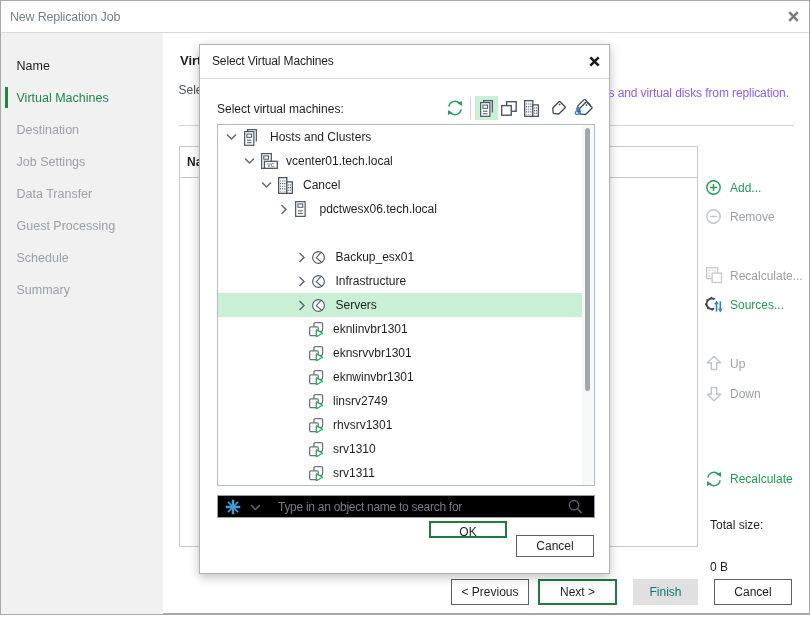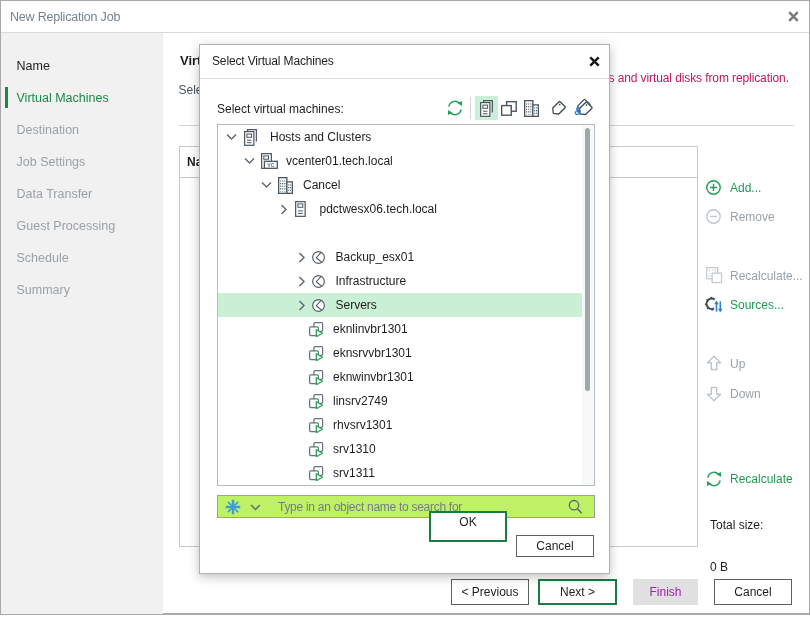--- a/index.html
+++ b/index.html
@@ -31,21 +31,21 @@
   <div class="nav gray" style="top:119.5px">Job Settings</div>
   <div class="nav gray" style="top:151.5px">Data Transfer</div>
   <div class="nav gray" style="top:183.5px">Guest Processing</div>
   <div class="nav gray" style="top:215.5px">Schedule</div>
   <div class="nav gray" style="top:247.5px">Summary</div>
   <div id="selbar"></div>
  </div>
 
  <div class="abs" style="left:179px;top:52px;font-weight:bold;font-size:13px">Virtual Machines</div>
  <div class="abs" style="left:177.5px;top:81.5px;width:21px;overflow:hidden;white-space:nowrap;color:#49535c">Select one or more VMs to replicate.</div>
- <div class="abs" id="subright" style="left:607.5px;top:70px;white-space:nowrap;color:#be185d;letter-spacing:-0.1px">s and virtual disks from replication.</div>
+ <div class="abs" id="subright" style="left:607.5px;top:85px;white-space:nowrap;color:#8b5cf6;letter-spacing:-0.1px">s and virtual disks from replication.</div>
  <div class="abs" style="left:177.5px;top:123.5px;width:615px;height:1px;background:#d4d4d4"></div>
  <div class="abs" style="left:178px;top:145px;width:519px;height:401px;border:1px solid #c9c9c9;background:#fff">
    <div style="position:absolute;left:0;top:0;width:100%;height:31px;border-bottom:1px solid #c9c9c9">
         <span style="position:absolute;left:7px;top:8px;font-weight:bold">Name</span>
       </div>
  </div>
 
  <svg class="abs" style="left:705px;top:179px" width="15" height="15" viewBox="0 0 15 15">
       <circle cx="7.5" cy="7.5" r="6.7" fill="none" stroke="#1f9d54" stroke-width="1.4"></circle>
       <path d="M7.5,4 V11 M4,7.5 H11" stroke="#1f9d54" stroke-width="1.4"></path>
@@ -85,21 +85,21 @@
       <path d="M14.9,0.9 L15.1,5.9 L10.5,3.2 Z" fill="#22a05a"></path>
       <path d="M14.1,9.4 A6.1,6.1 0 0 1 3.6,12.7" fill="none" stroke="#22a05a" stroke-width="1.5"></path>
       <path d="M1.1,15.1 L0.9,10.1 L5.5,12.8 Z" fill="#22a05a"></path>
     </svg>
  <div class="abs grn" style="left:729px;top:471px">Recalculate</div>
  <div class="abs" style="left:709px;top:517px">Total size:</div>
  <div class="abs" style="left:709px;top:559px;font-weight:normal">0 B</div>
 
  <div class="btnrow" style="left:450px;top:578px;width:78px">&lt; Previous</div>
  <div class="btnrow gbtn" style="left:537px;top:578px;width:79px">Next &gt;</div>
- <div class="btnrow" style="left:632px;top:578px;width:65px;background:#e0e0e0;border:none;line-height:26px;color:#a21caf">Finish</div>
+ <div class="btnrow" style="left:632px;top:578px;width:65px;background:#e0e0e0;border:none;line-height:26px;color:#0f766e">Finish</div>
  <div class="btnrow" style="left:713px;top:578px;width:78px">Cancel</div>
 </div>
 <div id="dlg" style="position:absolute;left:199px;top:44px;width:411px;height:530px;background:#fff;border:1px solid #b1b1b1;box-shadow:0 3px 10px rgba(0,0,0,0.25)">
     <div id="dlghead">
       <span style="position:absolute;left:12px;top:9px;font-size:12px;letter-spacing:-0.15px">Select Virtual Machines</span>
       <svg class="abs" style="left:389px;top:11px" width="11" height="11" viewBox="0 0 11 11">
         <path d="M1.3,1.3 L9.7,9.7 M9.7,1.3 L1.3,9.7" stroke="#1a1a1a" stroke-width="2.5"></path>
       </svg>
     </div>
     <div class="abs" style="left:17px;top:57px">Select virtual machines:</div>
@@ -274,29 +274,29 @@
         <svg class="abs" style="left:91px;top:4.5px" width="15" height="15" viewBox="0 0 15 15">
           <rect x="4.9" y="0.65" width="8.7" height="8.7" rx="1.2" fill="#fff" stroke="#6a737c" stroke-width="1.25"></rect>
           <rect x="0.65" y="4.9" width="8.7" height="8.7" rx="1.2" fill="#fff" stroke="#6a737c" stroke-width="1.25"></rect>
           <path d="M7.3,7.7 L13.6,11.2 L7.3,14.7 Z" fill="#fff" stroke="#27a457" stroke-width="1.3" stroke-linejoin="round"></path>
         </svg>
         <span class="abs" style="left:115px;top:5px;white-space:nowrap">srv1311</span>
       </div>
       <div class="abs" style="left:364px;top:0;width:12px;height:360px;background:#f7f8f8"></div>
       <div class="abs" style="left:366.5px;top:3px;width:5.5px;height:263px;background:#a2a7ac;border-radius:3px"></div>
     </div>
-    <div class="abs" style="left:17px;top:450px;width:378px;height:23px;border:1px solid #99a0a7;background:#bef264">
+    <div class="abs" style="left:17px;top:450px;width:378px;height:23px;border:1px solid #99a0a7;background:#000000">
       <svg class="abs" style="left:7px;top:3px" width="16" height="16" viewBox="0 0 17 17">
         <path d="M8.5,0.8 V16.2 M0.8,8.5 H16.2" stroke="#3d9ed9" stroke-width="2.6"></path>
         <path d="M3.1,3.1 L13.9,13.9 M13.9,3.1 L3.1,13.9" stroke="#3d9ed9" stroke-width="1.7"></path>
       </svg>
       <svg class="abs" style="left:32px;top:8px" width="11" height="7" viewBox="0 0 10 6">
         <path d="M1,0.8 L5,4.8 L9,0.8" fill="none" stroke="#5f6b76" stroke-width="1.4"></path>
       </svg>
       <span class="abs" style="left:60px;top:4px;color:#757d84;letter-spacing:-0.28px">Type in an object name to search for</span>
       <svg class="abs" style="left:349px;top:3px" width="17" height="17" viewBox="0 0 17 17">
         <circle cx="7" cy="6.2" r="4.7" fill="none" stroke="#5c6670" stroke-width="1.3"></circle>
         <path d="M10.5,9.7 L14.7,14.3" stroke="#5c6670" stroke-width="1.5"></path>
       </svg>
     </div>
-    <div class="btnrow gbtn" style="left:229px;top:466px;width:78px;height:31px;line-height:18px">OK</div>
+    <div class="btnrow gbtn" style="left:229px;top:476px;width:78px;height:17px;line-height:18px">OK</div>
     <div class="btnrow" style="left:316px;top:490px;width:78px;height:22px;line-height:20px">Cancel</div>
   </div>
 
 </body></html>

